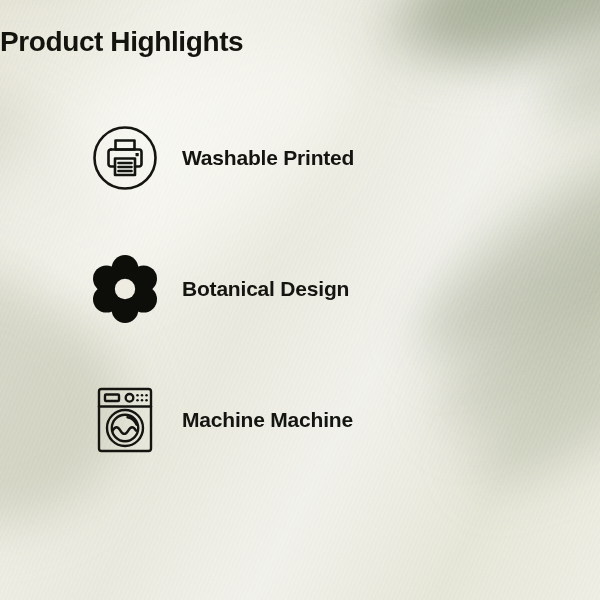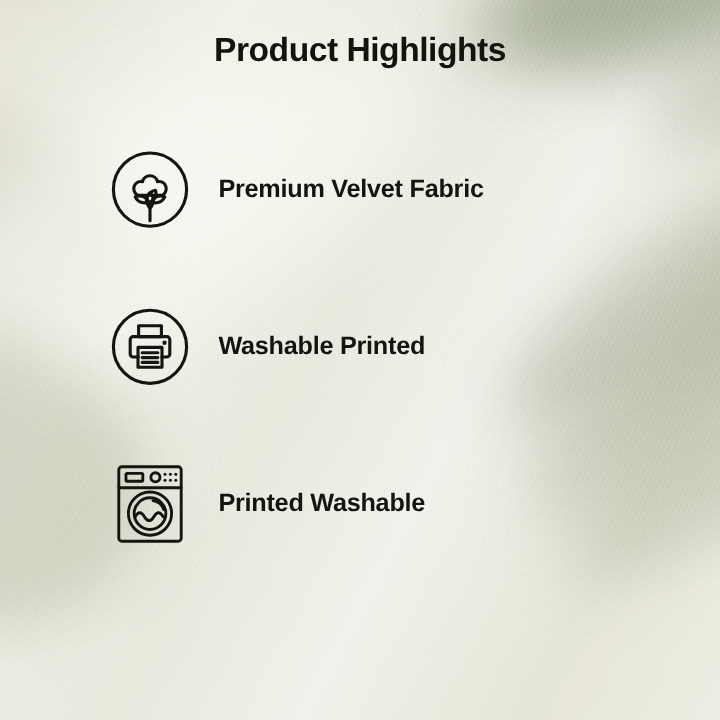--- a/index.html
+++ b/index.html
@@ -128,21 +128,21 @@
   .content {
     position: absolute;
     inset: 0;
   }
 
   .page-title {
     position: absolute;
     top: 26px;
     left: 0;
     width: 600px;
-    text-align: center;
+    text-align: left;
     font-size: 28px;
     font-weight: bold;
     letter-spacing: -0.4px;
     color: #14140f;
   }
 
   .feature-list {
     position: absolute;
     top: 92px;
     left: 0;
@@ -200,34 +200,20 @@
     <div class="blob b7"></div>
   </div>
   <div class="bg-grain"></div>
 
   <div class="content">
 
     <div class="page-title">Product Highlights</div>
 
     <div class="feature-list">
 
-      <div class="feature-row">
-        <div class="feature-icon">
-          <svg width="72" height="72" viewBox="0 0 72 72" fill="none" stroke="#141410" stroke-width="2.6" stroke-linecap="round" stroke-linejoin="round">
-            <circle cx="36" cy="36" r="30.5"></circle>
-            <path d="M36 24.5c-3.2 0-5.6 2.1-6.2 4.9-3.0-.6-6.0 1.0-7.0 3.9-1.0 3.0.4 6.2 3.1 7.4h20.2c2.7-1.2 4.1-4.4 3.1-7.4-1.0-2.9-4.0-4.5-7.0-3.9-.6-2.8-3.0-4.9-6.2-4.9z"></path>
-            <path d="M36 40.7c-1.9 1.6-3.0 3.8-3.0 6.2 0 .9.2 1.8.5 2.6 2.4-.4 4.5-1.7 5.9-3.6 1.0-1.3 1.6-2.9 1.6-4.6 0-1.0-.2-1.9-.5-2.8-1.7.3-3.2 1.1-4.5 2.2z" transform="translate(0,-2)"></path>
-            <path d="M36 38.5c1.7 1.6 2.8 3.9 2.8 6.4 0 1.6-.4 3.1-1.2 4.4-.6 1.0-1.0 1.6-1.6 2.2-.6-.6-1.0-1.2-1.6-2.2-.8-1.3-1.2-2.8-1.2-4.4 0-2.5 1.1-4.8 2.8-6.4z"></path>
-            <path d="M34.1 44.8c-1.5-2.2-4.0-3.6-6.8-3.6-1.3 0-2.5.3-3.6.8 1.1 2.4 3.2 4.2 5.8 4.8 1.6.4 3.2.3 4.6-.2"></path>
-            <path d="M37.9 44.8c1.5-2.2 4.0-3.6 6.8-3.6 1.3 0 2.5.3 3.6.8-1.1 2.4-3.2 4.2-5.8 4.8-1.6.4-3.2.3-4.6-.2"></path>
-            <line x1="36" y1="46" x2="36" y2="62"></line>
-          </svg>
-        </div>
-        <div class="feature-label">Premium Velvet Fabric</div>
-      </div>
 
       <div class="feature-row">
         <div class="feature-icon">
           <svg width="72" height="72" viewBox="0 0 72 72" fill="none" stroke="#141410" stroke-width="2.6" stroke-linecap="round" stroke-linejoin="round">
             <circle cx="36" cy="36" r="30.5"></circle>
 
             <rect x="26.5" y="18.5" width="19" height="9"></rect>
 
             <path d="M22 27.5h28a2.5 2.5 0 0 1 2.5 2.5v12a2.5 2.5 0 0 1-2.5 2.5h-4"></path>
             <path d="M26 44.5h-4A2.5 2.5 0 0 1 19.5 42V30a2.5 2.5 0 0 1 2.5-2.5"></path>
@@ -236,20 +222,51 @@
 
             <rect x="26" y="36.5" width="20" height="16.5"></rect>
             <line x1="29.5" y1="41" x2="42.5" y2="41"></line>
             <line x1="29.5" y1="45" x2="42.5" y2="45"></line>
             <line x1="29.5" y1="49" x2="42.5" y2="49"></line>
           </svg>
         </div>
         <div class="feature-label">Washable Printed</div>
       </div>
 
+      <div class="feature-row">
+        <div class="feature-icon">
+          <svg width="74" height="74" viewBox="0 0 74 74">
+            <g fill="#0d0d0a">
+              <path d="M37 4
+                       a13.6 13.6 0 0 1 12.1 7.4
+                       a13.6 13.6 0 0 1 14.3 8.3
+                       a13.6 13.6 0 0 1-2.2 16.3
+                       a13.6 13.6 0 0 1 2.2 16.3
+                       a13.6 13.6 0 0 1-14.3 8.3
+                       a13.6 13.6 0 0 1-24.2 0
+                       a13.6 13.6 0 0 1-14.3-8.3
+                       a13.6 13.6 0 0 1 2.2-16.3
+                       a13.6 13.6 0 0 1-2.2-16.3
+                       a13.6 13.6 0 0 1 14.3-8.3
+                       A13.6 13.6 0 0 1 37 4z" opacity="0"></path>
+
+              <circle cx="37" cy="16.5" r="13.4"></circle>
+              <circle cx="55.6" cy="26.8" r="13.4"></circle>
+              <circle cx="55.6" cy="47.2" r="13.4"></circle>
+              <circle cx="37" cy="57.5" r="13.4"></circle>
+              <circle cx="18.4" cy="47.2" r="13.4"></circle>
+              <circle cx="18.4" cy="26.8" r="13.4"></circle>
+              <circle cx="37" cy="37" r="20"></circle>
+            </g>
+
+            <circle cx="37" cy="37" r="10.2" fill="#eeece1"></circle>
+          </svg>
+        </div>
+        <div class="feature-label">Botanical Design</div>
+      </div>
 
       <div class="feature-row">
         <div class="feature-icon">
           <svg width="62" height="72" viewBox="0 0 62 72" fill="none" stroke="#141410" stroke-width="2.4" stroke-linecap="round" stroke-linejoin="round">
 
             <rect x="5" y="5" width="52" height="62" rx="2.5"></rect>
 
             <line x1="5" y1="22.5" x2="57" y2="22.5"></line>
 
             <rect x="11" y="10.5" width="14" height="6.5" rx="1"></rect>
@@ -264,18 +281,18 @@
             <circle cx="52.5" cy="16.2" r="1.25" fill="#141410" stroke="none"></circle>
 
             <circle cx="31" cy="44" r="18"></circle>
             <circle cx="31" cy="44" r="13.2"></circle>
 
             <path d="M18.6 46.6c2.6-4.4 5.2-4.4 7.8 0 2.6 4.4 5.2 4.4 7.8 0 2.6-4.4 5.2-4.4 7.8 0"></path>
 
             <path d="M33.5 33.2c4.2.7 7.6 3.6 9 7.5"></path>
           </svg>
         </div>
-        <div class="feature-label">Printed Washable</div>
+        <div class="feature-label">Machine Machine</div>
       </div>
 
     </div>
   </div>
 </div>
 
 </body></html>

